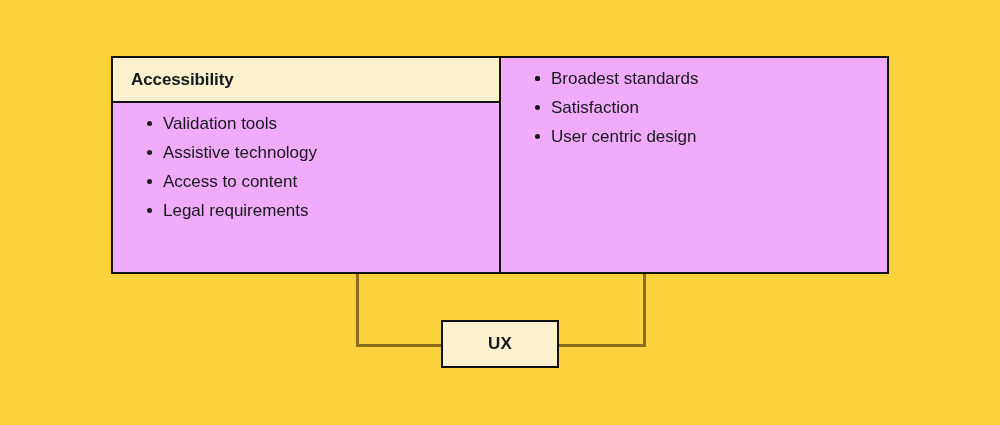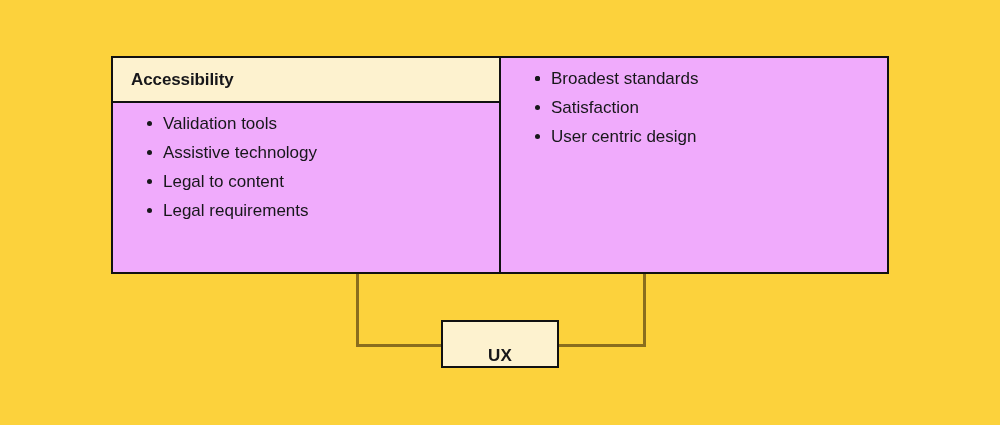--- a/index.html
+++ b/index.html
@@ -118,21 +118,21 @@
   .ux-node {
     position: absolute;
     left: 441px;
     top: 320px;
     width: 118px;
     height: 48px;
     box-sizing: border-box;
     background: #FDF2CF;
     border: 2px solid #111111;
     display: flex;
-    align-items: flex-end;
+    align-items: center;
     justify-content: center;
   }
   .ux-label {
     font-size: 17px;
     font-weight: bold;
     color: #17171a;
     letter-spacing: 0.2px;
   }
 </style>
 </head>
@@ -151,21 +151,21 @@
           <li class="bullet-item">
             <span class="bullet-dot"></span>
             <span>Validation tools</span>
           </li>
           <li class="bullet-item">
             <span class="bullet-dot"></span>
             <span>Assistive technology</span>
           </li>
           <li class="bullet-item">
             <span class="bullet-dot"></span>
-            <span>Legal to content</span>
+            <span>Access to content</span>
           </li>
           <li class="bullet-item">
             <span class="bullet-dot"></span>
             <span>Legal requirements</span>
           </li>
         </ul>
       </div>
     </div>
 
     <div class="column right-col">

